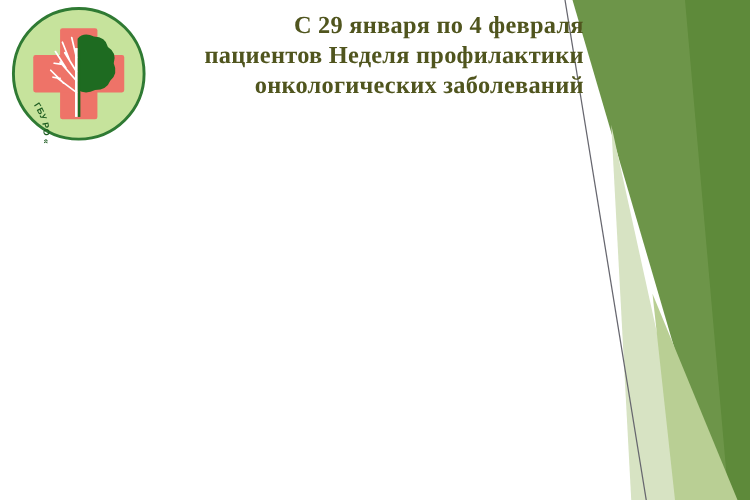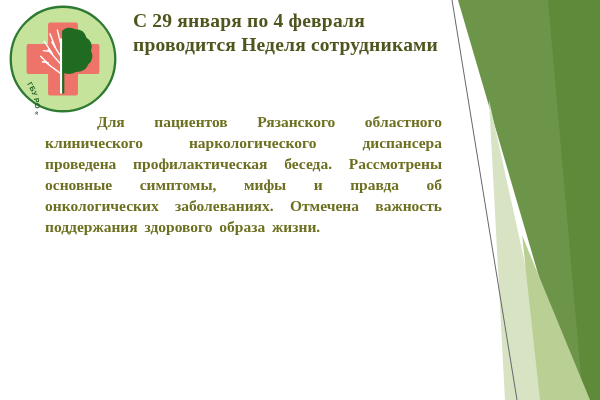--- a/index.html
+++ b/index.html
@@ -7,21 +7,21 @@
     position:relative;
     width:600px;height:400px;
     background:#ffffff;
     overflow:hidden;
     font-family:"Liberation Serif", serif;
   }
   .bg-decor{position:absolute;top:0;left:0;width:600px;height:400px;}
   .logo{position:absolute;top:3px;left:7px;width:112px;height:112px;}
   .title{
     position:absolute;top:9px;left:133px;width:334px;
-    text-align:left;
+    text-align:right;
     font-weight:bold;
     font-size:19.5px;line-height:24px;
     color:#50551e;
     letter-spacing:0.2px;
   }
   .body-text{
     position:absolute;top:112px;left:45px;width:397px;
     color:#6e7021;
     font-weight:bold;
     font-size:15.5px;line-height:20.9px;
@@ -68,20 +68,20 @@
       <textPath href="#ringPath" startOffset="0">
         <tspan fill="#1d5c20">ГБУ РО «Областной </tspan>
         <tspan fill="#8b2f24">Клинический Наркологический </tspan>
         <tspan fill="#1d5c20">Диспансер» .</tspan>
       </textPath>
     </text>
   </svg>
 
   <div class="title">
     <div>С 29 января по 4 февраля</div>
-    <div>проводится Неделя сотрудниками</div>
+    <div>пациентов Неделя профилактики</div>
+    <div>онкологических заболеваний</div>
   </div>
 
   <div class="body-text">
-    <p>Для пациентов Рязанского областного клинического наркологического диспансера проведена профилактическая беседа. Рассмотрены основные симптомы, мифы и правда об онкологических заболеваниях. Отмечена важность поддержания здорового образа жизни.</p>
   </div>
 
 </div>
 
 </body></html>

